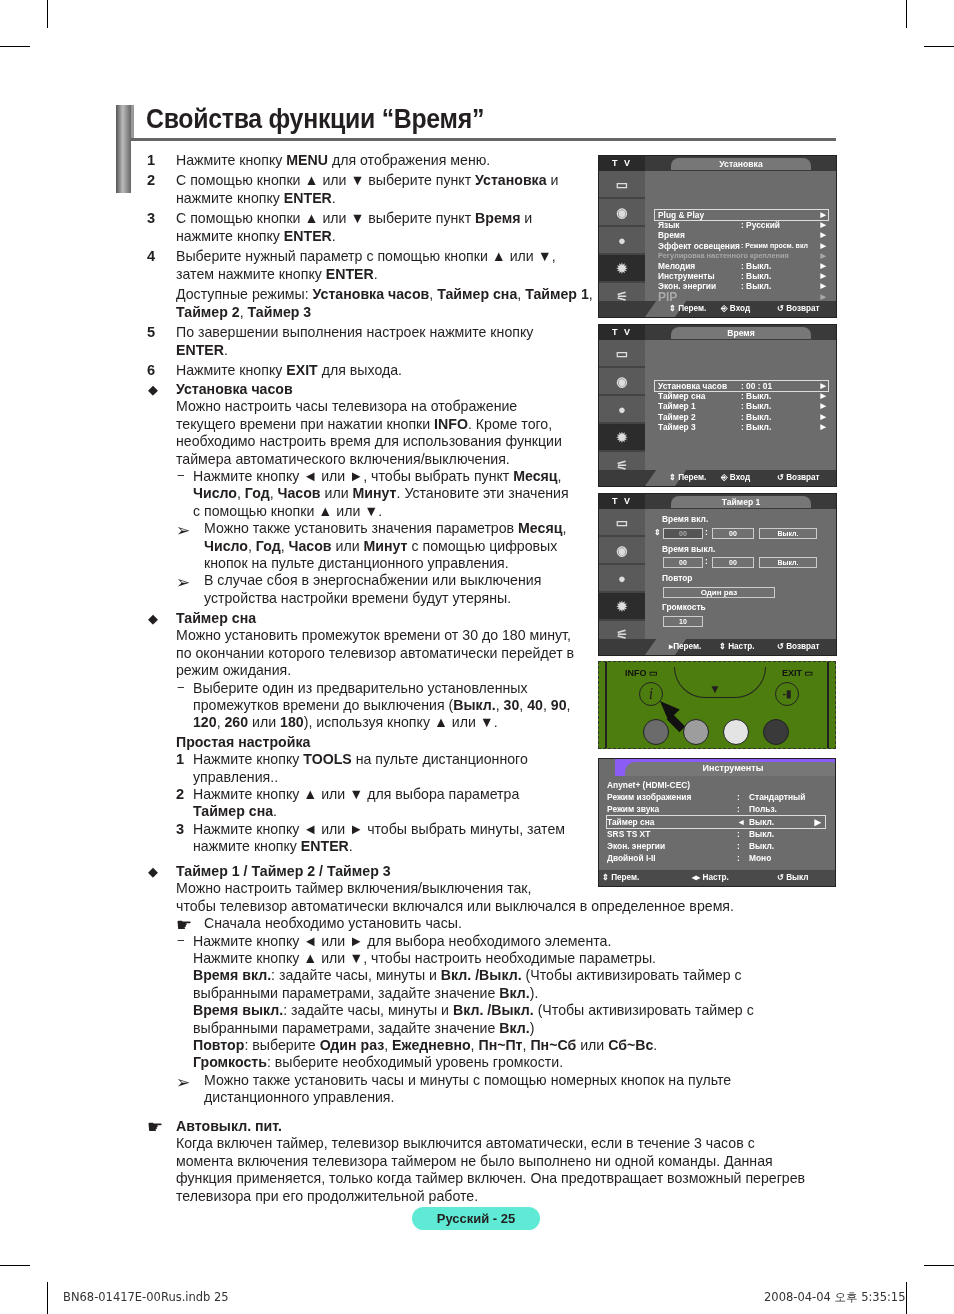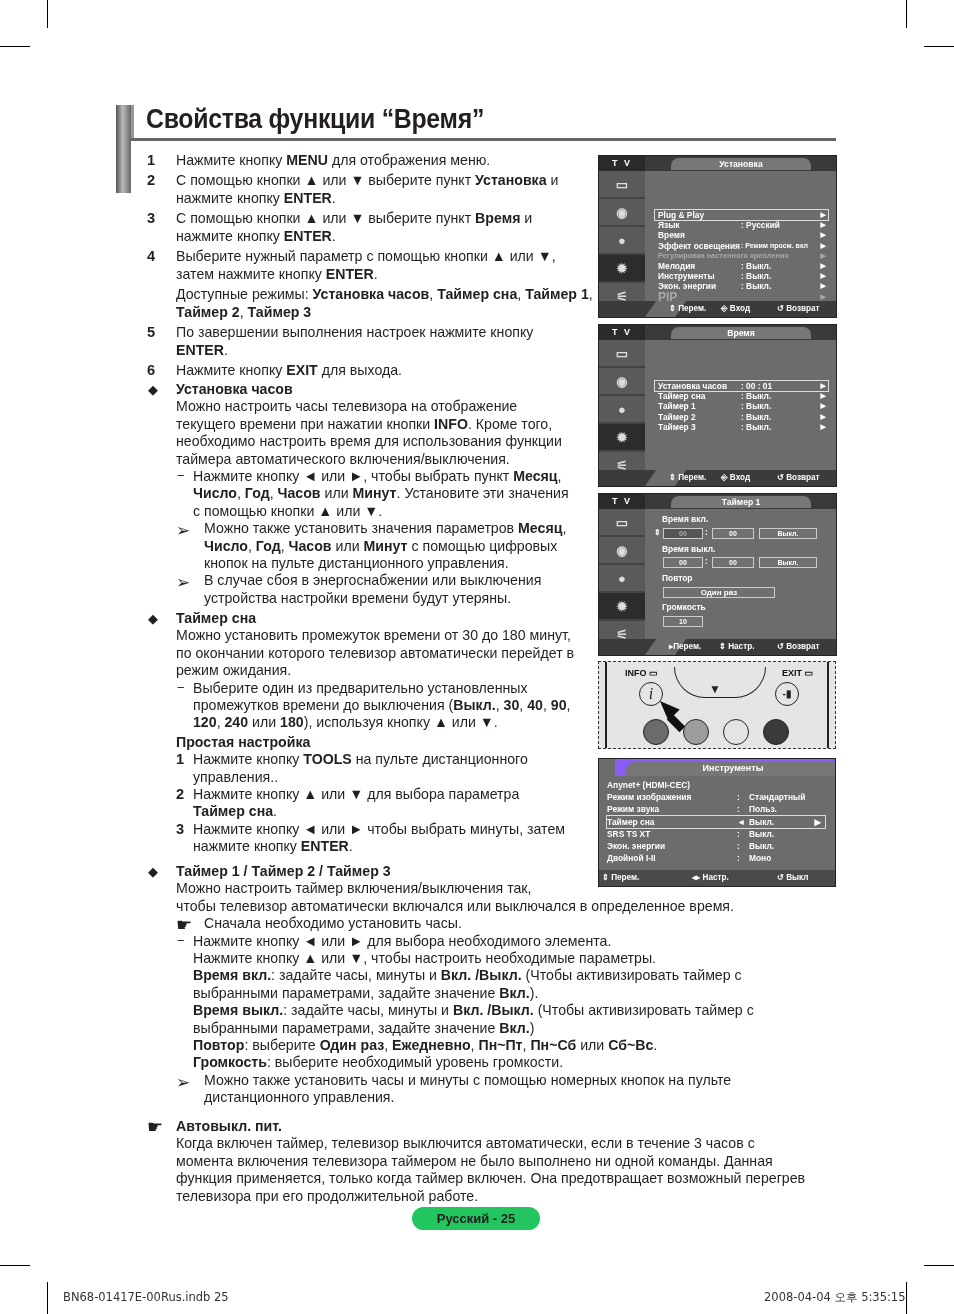--- a/index.html
+++ b/index.html
@@ -28,34 +28,34 @@
   .tv .row.hl{outline:1px solid #ddd;}
   .tv .row .k{position:absolute;left:3px;}
   .tv .row .v{position:absolute;left:86px;}
   .tv .row .a{position:absolute;right:2px;font-size:7px;}
   .tv .row.dim{color:#a9a9a9;}
   .tv .foot{position:absolute;left:0;bottom:0;width:100%;height:16px;background:#3b3b3b;font-size:8.2px;line-height:16px;}
   .tv .foot .sl{position:absolute;left:46px;top:0;width:30px;height:16px;background:#6c6c6c;transform:skewX(-35deg);transform-origin:bottom;}
   .tv .foot span{position:absolute;}
   .box{position:absolute;height:9px;line-height:9px;border:1px solid #ccc;background:#707070;text-align:center;font-size:7px;}
   
-  .remote{position:absolute;left:598px;top:661px;width:236px;height:86px;border:1px dashed #333;overflow:hidden;background:#e5e5e5;}
+  .remote{position:absolute;left:598px;top:661px;width:236px;height:86px;border:1px dashed #333;overflow:hidden;background:#4d7c0f;}
   .remote .circ{position:absolute;border-radius:50%;width:24px;height:24px;top:57px;border:1.5px solid #222;}
   .remote .lbl{position:absolute;font-size:9px;font-weight:bold;color:#111;}
   
   .tools{position:absolute;left:598px;top:758px;width:236px;height:127px;background:#6c6c6c;border:1px solid #222;color:#fff;font-weight:bold;font-size:8.4px;overflow:hidden;}
   .tools .hdr{position:absolute;left:16px;top:0;width:100%;height:17px;background:#8b5cf6;}
   .tools .hdr .ttl{position:absolute;left:10px;top:3px;width:216px;height:14px;line-height:13px;text-align:center;background:#777;border-radius:10px 10px 0 0;font-size:9px;}
   .tools .row{position:absolute;left:8px;right:10px;height:12px;line-height:12px;white-space:nowrap;}
   .tools .row.hl{outline:1px solid #ddd;}
   .tools .row .c{position:absolute;left:130px;}
   .tools .row .v{position:absolute;left:142px;}
   .tools .foot{position:absolute;left:0;bottom:0;width:100%;height:16px;background:#4a4a4a;line-height:16px;font-size:8.2px;}
   .tools .foot span{position:absolute;}
-  .pill{position:absolute;left:412px;top:1207px;width:128px;height:23px;border-radius:12px;background:#22c55e;text-align:center;line-height:23px;font-size:13px;font-weight:bold;}
+  .pill{position:absolute;left:412px;top:1207px;width:128px;height:23px;border-radius:12px;background:#5eead4;text-align:center;line-height:23px;font-size:13px;font-weight:bold;}
   .slug{position:absolute;top:1290px;font-size:11.5px;color:#333;font-family:"DejaVu Sans",sans-serif;}
 </style>
 </head>
 <body>
 
 <div class="crop" style="left:47px;top:0;width:1px;height:28px;"></div>
 <div class="crop" style="left:906px;top:0;width:1px;height:28px;"></div>
 <div class="crop" style="left:0;top:46px;width:30px;height:1px;"></div>
 <div class="crop" style="left:924px;top:46px;width:30px;height:1px;"></div>
 <div class="crop" style="left:0;top:1265px;width:30px;height:1px;"></div>
@@ -105,21 +105,21 @@
     <div class="txt" style="left: 204px; top: 572.4px;">В случае сбоя в энергоснабжении или выключения</div>
     <div class="txt" style="left: 204px; top: 589.8px;">устройства настройки времени будут утеряны.</div>
     <div class="bul" style="left: 148px; top: 611px;">◆</div>
     <div class="txt" style="left: 176px; top: 610px;"><b>Таймер сна</b></div>
     <div class="txt" style="left: 176px; top: 627.4px;">Можно установить промежуток времени от 30 до 180 минут,</div>
     <div class="txt" style="left: 176px; top: 644.8px;">по окончании которого телевизор автоматически перейдет в</div>
     <div class="txt" style="left: 176px; top: 662.2px;">режим ожидания.</div>
     <div class="bul" style="left: 177px; top: 679.6px;">−</div>
     <div class="txt" style="left: 193px; top: 679.6px;">Выберите один из предварительно установленных</div>
     <div class="txt" style="left: 193px; top: 697px;">промежутков времени до выключения (<b>Выкл.</b>, <b>30</b>, <b>40</b>, <b>90</b>,</div>
-    <div class="txt" style="left: 193px; top: 714.4px;"><b>120</b>, <b>240</b> или <b>180</b>), используя кнопку ▲ или ▼.</div>
+    <div class="txt" style="left: 193px; top: 714.4px;"><b>120</b>, <b>260</b> или <b>180</b>), используя кнопку ▲ или ▼.</div>
     <div class="txt" style="left: 176px; top: 733.8px;"><b>Простая настройка</b></div>
     <div class="num" style="left: 176px; top: 751.2px;">1</div>
     <div class="txt" style="left: 193px; top: 751.2px;">Нажмите кнопку <b>TOOLS</b> на пульте дистанционного</div>
     <div class="txt" style="left: 193px; top: 768.6px;">управления..</div>
     <div class="num" style="left: 176px; top: 786px;">2</div>
     <div class="txt" style="left: 193px; top: 786px;">Нажмите кнопку ▲ или ▼ для выбора параметра</div>
     <div class="txt" style="left: 193px; top: 803.4px;"><b>Таймер сна</b>.</div>
     <div class="num" style="left: 176px; top: 820.8px;">3</div>
     <div class="txt" style="left: 193px; top: 820.8px;">Нажмите кнопку ◄ или ► чтобы выбрать минуты, затем</div>
     <div class="txt" style="left: 193px; top: 838.2px;">нажмите кнопку <b>ENTER</b>.</div>

